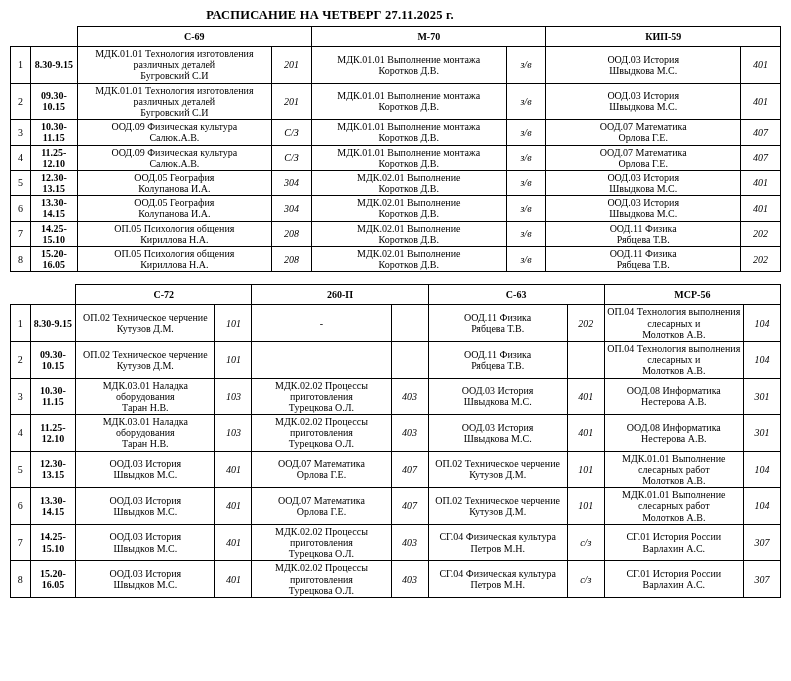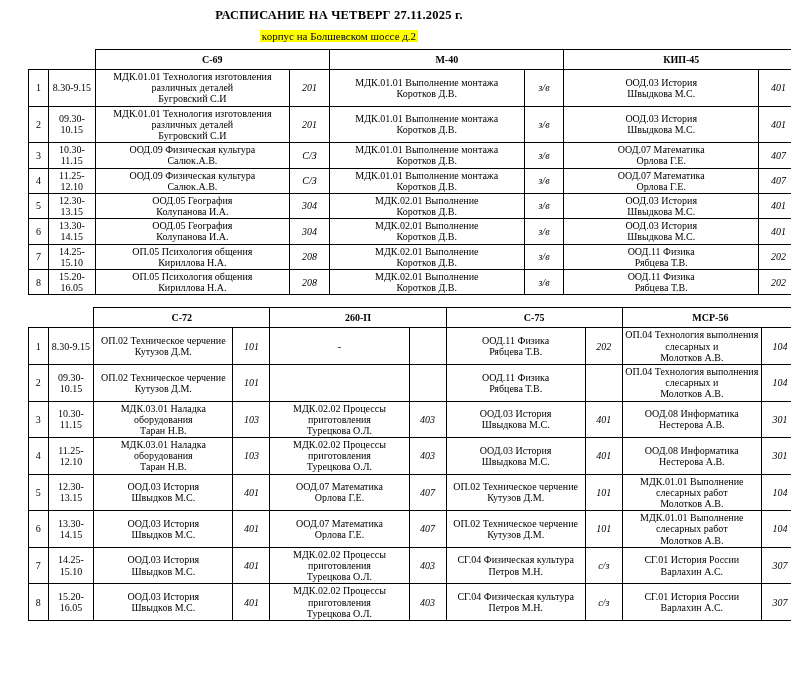--- a/index.html
+++ b/index.html
@@ -10,21 +10,21 @@
   body {
     width: 791px;
     height: 681px;
     font-family: "Liberation Serif", serif;
     color: #000000;
     overflow: hidden;
   }
   .page {
     width: 660px;
     box-sizing: border-box;
-    padding: 6px 10px 0 28px;
+    padding: 6px 10px 0 10px;
   }
   .doc-title {
     text-align: center;
     font-weight: bold;
     font-size: 12.5px;
     letter-spacing: 0.2px;
     margin: 2px 0 3px 0;
   }
   .subtitle-wrap {
     text-align: center;
@@ -56,21 +56,21 @@
     height: 17px;
   }
   .num-col {
     width: 18px;
     font-size: 11px;
     font-weight: normal;
   }
   .time-col {
     width: 42px;
     font-size: 10px;
-    font-weight: normal;
+    font-weight: bold;
     margin-left: 28px;
   }
   .room-col {
     width: 36px;
     font-size: 10px;
     font-style: italic;
   }
   .subj {
     padding: 1px 3px;
   }
@@ -87,42 +87,39 @@
     border: none !important;
   }
 </style>
 </head>
 <body>
 
 <div class="page">
 
   <div class="doc-title">РАСПИСАНИЕ НА ЧЕТВЕРГ 27.11.2025 г.</div>
 
-  <div class="subtitle-wrap">
-    <span class="subtitle">корпус на Болшевском шоссе д.2</span>
-  </div>
 
   <table class="sched">
     <colgroup>
       <col style="width:18px">
         <col style="width:42px">
       <col style="width:175px">
         <col style="width:36px">
       <col style="width:175px">
         <col style="width:36px">
       <col style="width:175px">
         <col style="width:36px">
     </colgroup>
     <thead>
       <tr>
         <td class="empty-head"></td>
         <td class="empty-head"></td>
         <td class="grp-head" colspan="2">С-69</td>
-        <td class="grp-head" colspan="2">М-40</td>
-        <td class="grp-head" colspan="2">КИП-45</td>
+        <td class="grp-head" colspan="2">М-70</td>
+        <td class="grp-head" colspan="2">КИП-59</td>
       </tr>
     </thead>
     <tbody>
       <tr>
         <td class="num-col">1</td>
         <td class="time-col">8.30-9.15</td>
         <td class="subj">
           <span class="disc">МДК.01.01 Технология изготовления различных деталей</span>
           <span class="teacher">Бугровский С.И</span>
         </td>
@@ -288,21 +285,21 @@
         <col style="width:34px">
       <col style="width:128px">
         <col style="width:34px">
     </colgroup>
     <thead>
       <tr>
         <td class="empty-head"></td>
         <td class="empty-head"></td>
         <td class="grp-head" colspan="2">С-72</td>
         <td class="grp-head" colspan="2">260-П</td>
-        <td class="grp-head" colspan="2">С-75</td>
+        <td class="grp-head" colspan="2">С-63</td>
         <td class="grp-head" colspan="2">МСР-56</td>
       </tr>
     </thead>
     <tbody>
       <tr>
         <td class="num-col">1</td>
         <td class="time-col">8.30-9.15</td>
         <td class="subj">
           <span class="disc">ОП.02 Техническое черчение  Кутузов Д.М.</span>
           <span class="teacher"></span>

